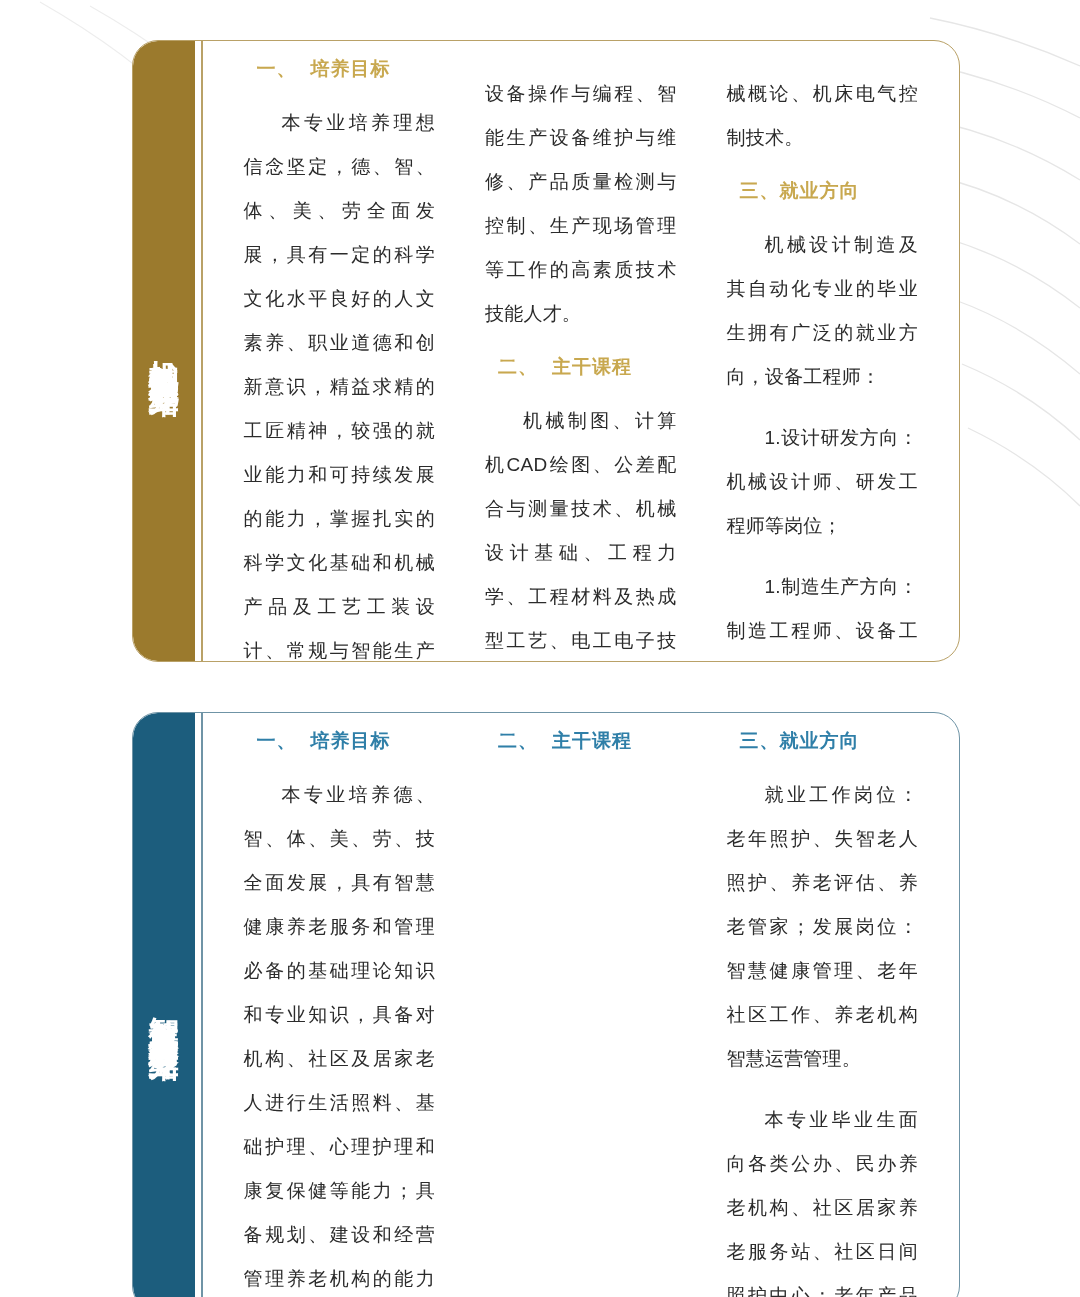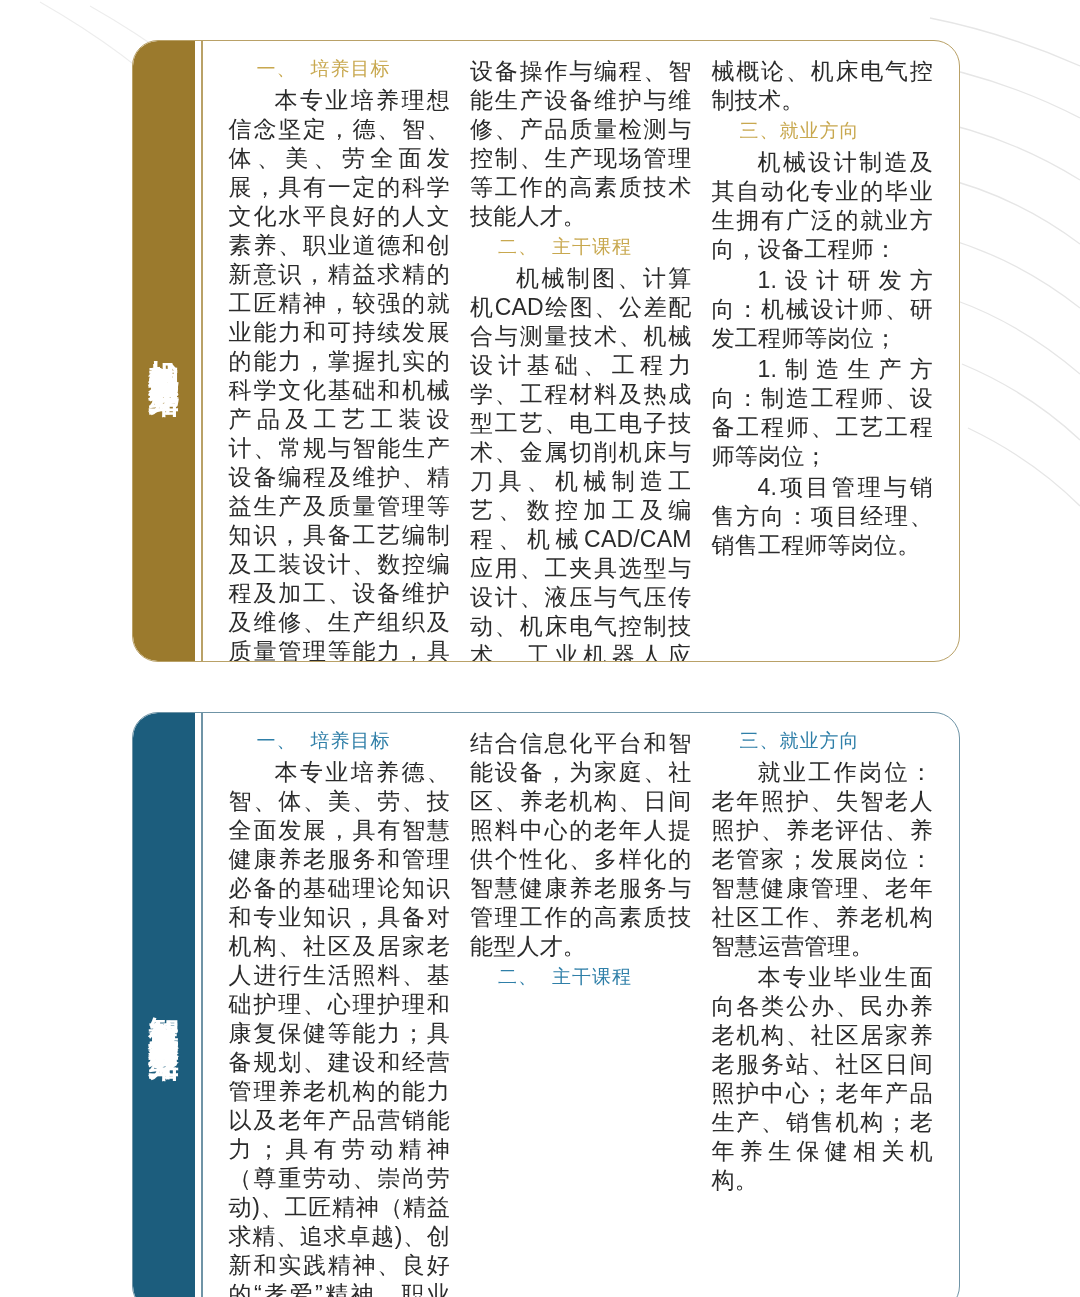--- a/index.html
+++ b/index.html
@@ -105,36 +105,36 @@
     box-sizing: border-box;
   }
   .col {
     flex: 1 1 0;
     padding: 0 8px;
     box-sizing: border-box;
   }
 
   .heading {
     font-size: 19px;
-    font-weight: 400;
+    font-weight: 700;
     line-height: 1.5;
     margin: 0 0 1px 0;
     padding-left: 30px;
     letter-spacing: 1px;
     white-space: nowrap;
   }
   .heading-gold { color: #c8a84f; }
   .heading-blue { color: #2f7fa8; }
   .heading .sep { display: inline-block; width: 14px; }
 
   .para {
-    font-size: 23px;
-    line-height: 29px;
+    font-size: 19px;
+    line-height: 44px;
     color: #2b2b2b;
-    margin: 2px;
+    margin: 17px;
     text-align: justify;
     text-justify: inter-ideograph;
     text-indent: 2em;
     letter-spacing: 0.2px;
     font-family: "Liberation Sans", "DejaVu Sans", sans-serif;
   }
   .para.cont { text-indent: 0; }
   .para.item { text-indent: 2em; }
 </style>
 </head>
@@ -207,21 +207,20 @@
     <div class="body-cols">
 
       <div class="col">
         <h3 class="heading heading-blue">
           <span>一、</span><span class="sep"></span><span>培养目标</span>
         </h3>
         <p class="para">本专业培养德、智、体、美、劳、技全面发展，具有智慧健康养老服务和管理必备的基础理论知识和专业知识，具备对机构、社区及居家老人进行生活照料、基础护理、心理护理和康复保健等能力；具备规划、建设和经营管理养老机构的能力以及老年产品营销能力；具有劳动精神（尊重劳动、崇尚劳动)、工匠精神（精益求精、追求卓越)、创新和实践精神、良好的“孝爱”精神、职业道德和健全体魄；有一定医学背景、能够</p>
       </div>
 
       <div class="col">
-        <p class="para cont">结合信息化平台和智能设备，为家庭、社区、养老机构、日间照料中心的老年人提供个性化、多样化的智慧健康养老服务与管理工作的高素质技能型人才。</p>
         <h3 class="heading heading-blue">
           <span>二、</span><span class="sep"></span><span>主干课程</span>
         </h3>
       </div>
 
       <div class="col">
         <h3 class="heading heading-blue">
           <span>三、</span><span>就业方向</span>
         </h3>
         <p class="para">就业工作岗位：老年照护、失智老人照护、养老评估、养老管家；发展岗位：智慧健康管理、老年社区工作、养老机构智慧运营管理。</p>

